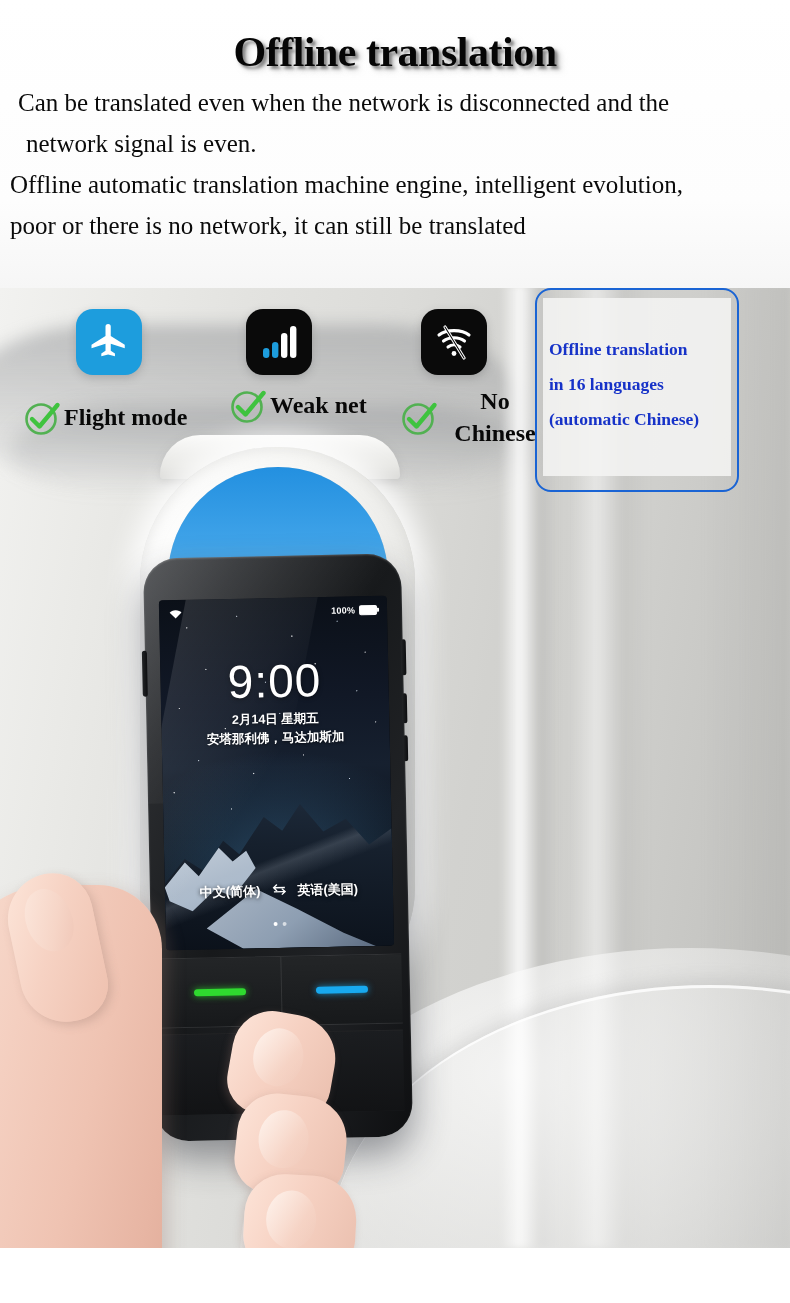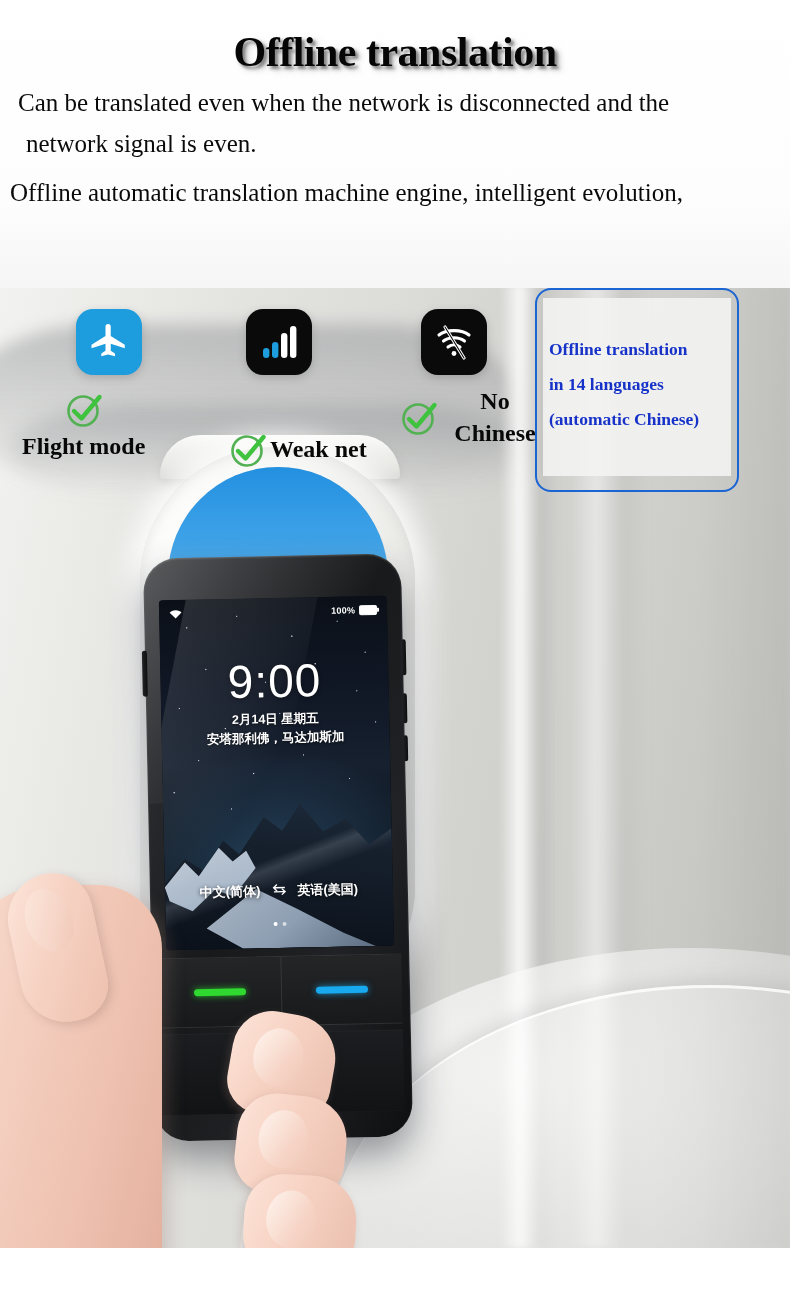--- a/index.html
+++ b/index.html
@@ -52,21 +52,21 @@
     color: #0a0a0a;
     font-weight: normal;
   }
   .para-1 {
     left: 18px;
     top: 82px;
     width: 760px;
   }
   .para-2 {
     left: 10px;
-    top: 172px;
+    top: 164px;
     width: 778px;
   }
   .para span.ln {
     display: block;
     white-space: nowrap;
   }
   .para .ind { padding-left: 8px; }
 
   
   .photo {
@@ -565,22 +565,22 @@
   .icon-flight { left: 76px; top: 24px; background: #1d9ddd; }
   .icon-weak   { left: 246px; top: 24px; background: #0a0a0a; }
   .icon-nonet  { left: 421px; top: 24px; background: #0a0a0a; }
 
   .checkitem {
     position: absolute;
     display: flex;
     align-items: center;
     gap: 2px;
   }
-  .ck-1 { left: 22px; top: 104px; flex-direction: column; }
-  .ck-2 { left: 228px; top: 100px; margin-top: 44px; }
+  .ck-1 { left: 22px; top: 112px; }
+  .ck-2 { left: 228px; top: 100px; }
   .ck-3 { left: 399px; top: 100px; }
 
   .checkmark { width: 40px; height: 40px; flex: 0 0 40px; }
   .cklabel {
     font-family: "Liberation Serif", "DejaVu Serif", serif;
     font-size: 24px;
     font-weight: bold;
     color: #080808;
     line-height: 30px;
     white-space: nowrap;
@@ -639,20 +639,21 @@
   <div class="header-block">
     <div class="title">Offline translation</div>
 
     <div class="para para-1">
       <span class="ln">Can be translated even when the network is disconnected and the</span>
       <span class="ln ind">network signal is even.</span>
     </div>
 
     <div class="para para-2">
       <span class="ln">Offline automatic translation machine engine, intelligent evolution,</span>
+      <span class="ln">poor or there is no network, it can still be translated</span>
     </div>
   </div>
 
   <div class="photo">
     <div class="cabin-base"></div>
     <div class="bin-shadow"></div>
     <div class="bin-shadow2"></div>
 
     <div class="wall-seam seam-a"></div>
     <div class="wall-seam seam-b"></div>
@@ -810,20 +811,20 @@
         </svg>
       </span>
       <span class="cklabel wrap">No Chinese</span>
     </div>
   </div>
 
   <div class="callout">
     <div class="callout-inner"></div>
     <div class="callout-text">
       <span>Offline translation</span>
-      <span>in 14 languages</span>
+      <span>in 16 languages</span>
       <span>(automatic Chinese)</span>
     </div>
   </div>
 
   <div class="bottom-strip"></div>
 
 </div>
 
 </body></html>

